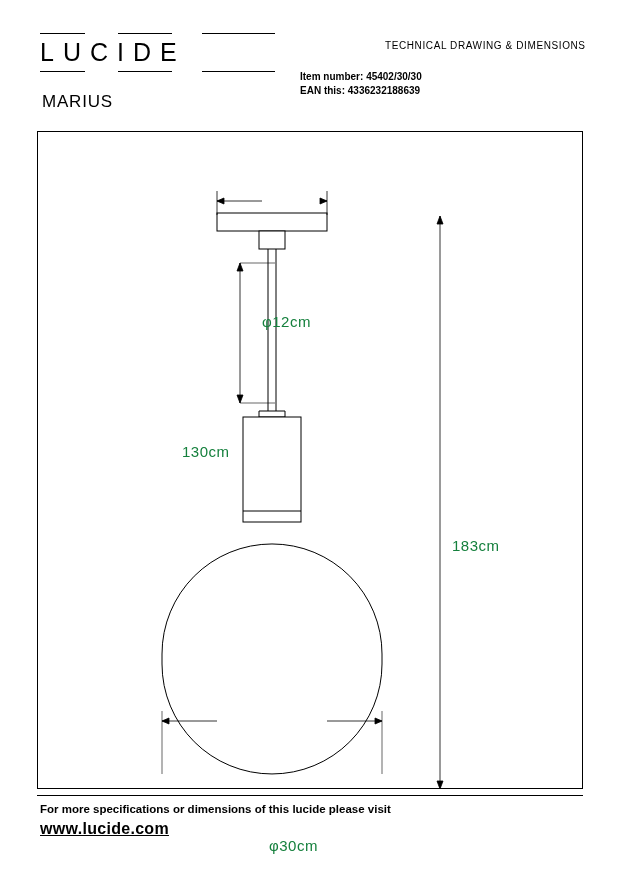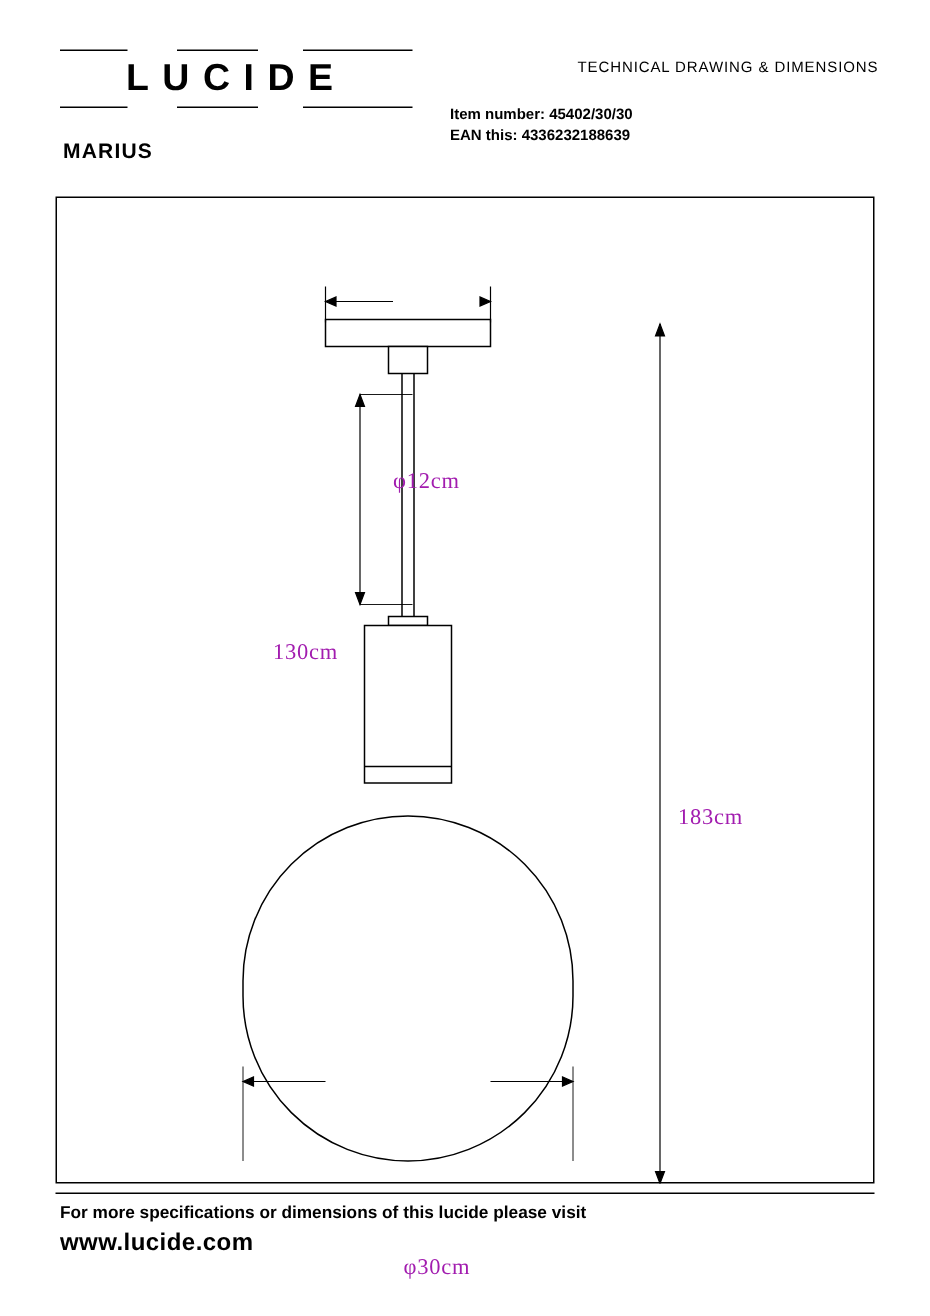--- a/index.html
+++ b/index.html
@@ -38,23 +38,23 @@
     height: 40px;
   }
   .logo-text {
     position: absolute;
     left: 0;
     top: 0;
     width: 235px;
     height: 40px;
     font-size: 25px;
     letter-spacing: 9px;
-    font-weight: 700;
+    font-weight: 400;
     line-height: 40px;
-    text-align: center;
+    text-align: left;
     font-family: "Liberation Sans", sans-serif;
   }
   .logo-line-top {
     position: absolute;
     left: 0;
     top: 1px;
     width: 235px;
     height: 1px;
     background: #000;
   }
@@ -105,22 +105,22 @@
     font-size: 10px;
     letter-spacing: 0.6px;
     white-space: nowrap;
   }
 
   
   .product-title {
     position: absolute;
     left: 42px;
     top: 92px;
-    font-size: 14px;
-    font-weight: bold;
+    font-size: 17px;
+    font-weight: normal;
     letter-spacing: 0.8px;
     text-align: center;
   }
   .codes {
     position: absolute;
     left: 300px;
     top: 70px;
     font-size: 10px;
     line-height: 14px;
     font-weight: bold;
@@ -154,40 +154,41 @@
     font-size: 11.5px;
     font-weight: bold;
   }
   .footer-url {
     position: absolute;
     left: 40px;
     top: 820px;
     font-size: 16px;
     font-weight: bold;
     letter-spacing: 0.3px;
+    text-decoration: underline;
   }
 
   
   .drawing {
     position: absolute;
     left: 37px;
     top: 131px;
     width: 546px;
     height: 658px;
   }
   .dim-label {
     position: absolute;
     font-size: 15px;
-    font-family: Liberation Serif, serif;
+    font-family: Liberation Sans, sans-serif;
     letter-spacing: 0.5px;
-    color: #a21caf;
+    color: #15803d;
     white-space: nowrap;
   }
   .lbl-phi12 { left: 225px; top: 182px; }
-  .lbl-130   { left: 145px; top: 296px; }
+  .lbl-130   { left: 145px; top: 312px; }
   .lbl-183   { left: 415px; top: 406px; }
   .lbl-phi30 { left: 232px; top: 706px; }
 </style>
 </head>
 <body>
 
 <div class="page">
 
   <div class="header">
     <div class="logo-box">

